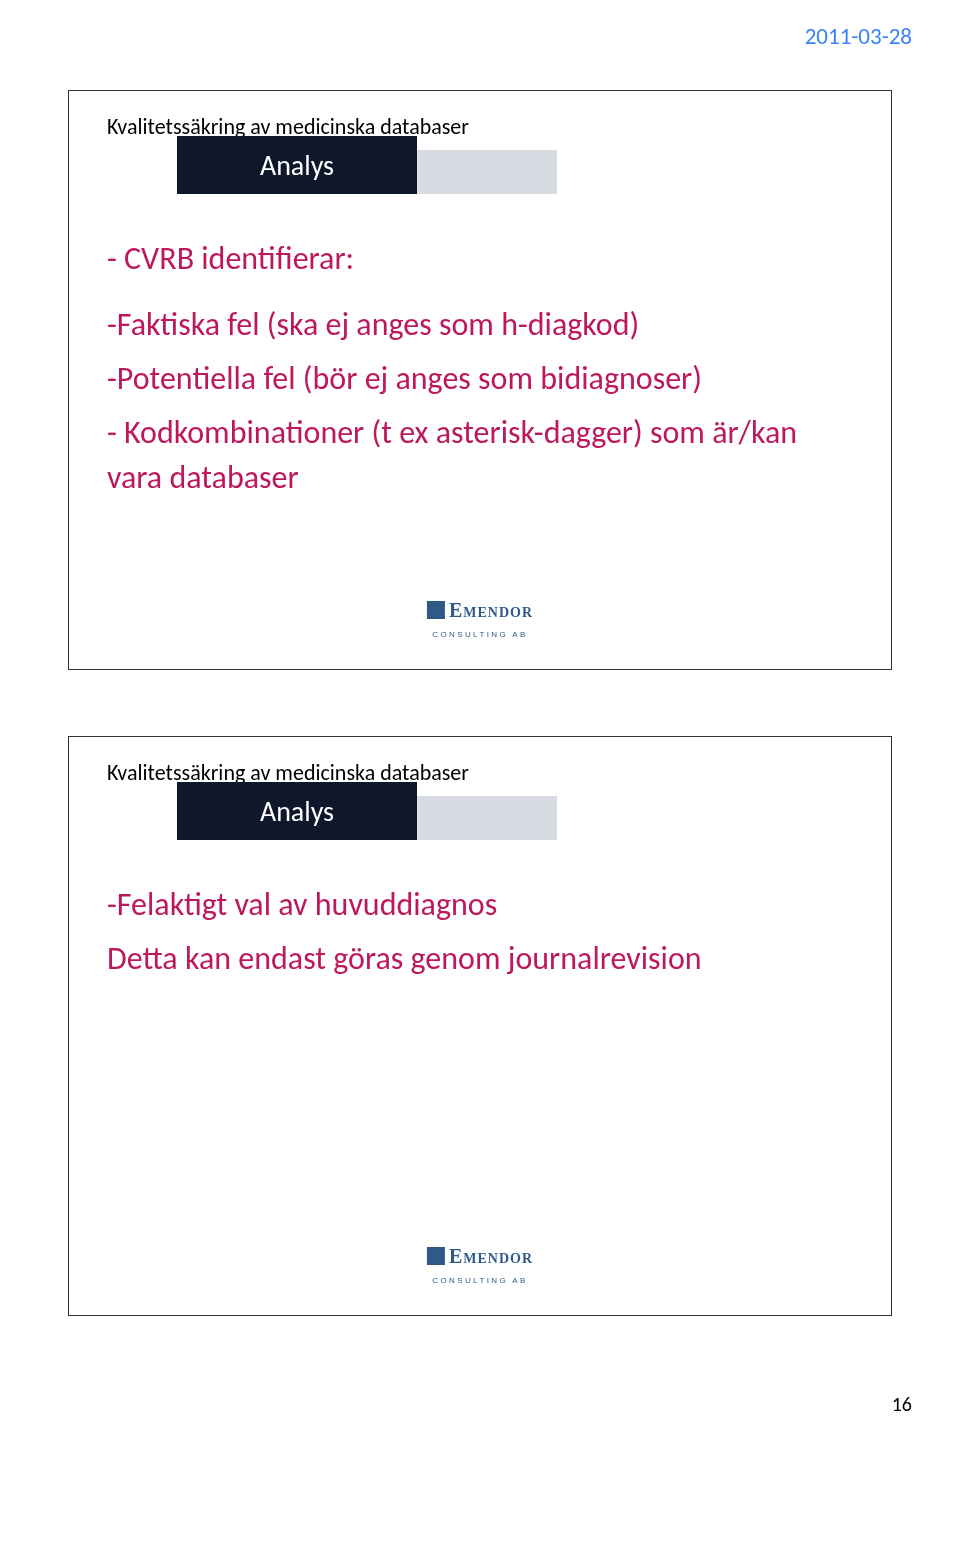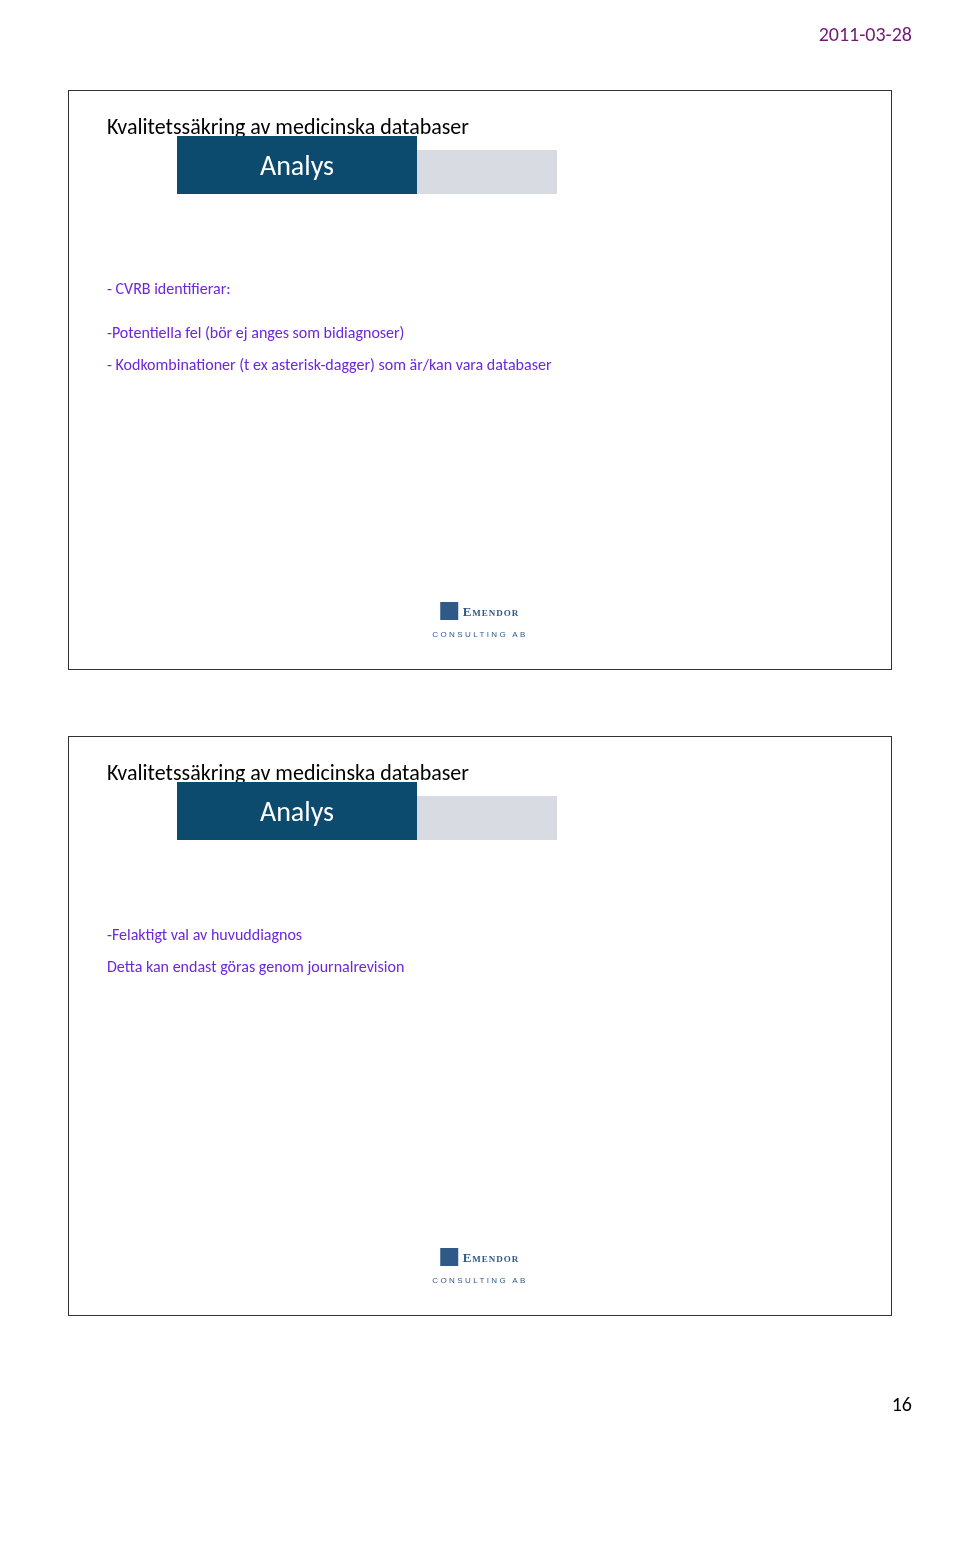--- a/index.html
+++ b/index.html
@@ -12,22 +12,22 @@
   .page {
     width: 960px;
     margin: 0 auto;
     position: relative;
     box-sizing: border-box;
   }
   .date-header {
     position: absolute;
     top: 22px;
     right: 48px;
-    font-size: 20px;
-    color: #701a75;
+    font-size: 23px;
+    color: #3b82f6;
     margin-left: 11px;
   }
   .slides-wrap {
     padding-top: 90px;
     padding-bottom: 50px;
   }
   .slide {
     width: 824px;
     margin: 0 auto 66px auto;
     border: 1px solid #333;
@@ -50,32 +50,32 @@
     background: #d8dbe2;
     height: 44px;
     width: 380px;
   }
   .banner-fg {
     position: absolute;
     top: -14px;
     left: 0;
     width: 240px;
     height: 58px;
-    background: #0c4a6e;
+    background: #0f172a;
     color: #ffffff;
     font-size: 28px;
     display: flex;
     align-items: center;
     justify-content: center;
   }
   .content {
-    margin-top: 84px;
-    font-size: 16px;
+    margin-top: 43px;
+    font-size: 32px;
     line-height: 1.38;
-    color: #6d28d9;
+    color: #be185d;
   }
   .content p {
     margin: 0 0 10px 0;
   }
   .content p.lead {
     margin-bottom: 22px;
   }
   .logo {
     position: absolute;
     bottom: 30px;
@@ -90,21 +90,21 @@
     justify-content: center;
     gap: 4px;
   }
   .logo-square {
     width: 18px;
     height: 18px;
     background: #2f5a87;
   }
   .logo-name {
     font-family: Georgia, 'Times New Roman', serif;
-    font-size: 13px;
+    font-size: 20px;
     font-variant: small-caps;
     letter-spacing: 1px;
     color: #2f5a87;
     font-weight: 600;
   }
   .logo-sub {
     font-family: Liberation Sans, sans-serif;
     font-size: 8px;
     letter-spacing: 2.4px;
     color: #2f5a87;
@@ -128,20 +128,21 @@
   <div class="slides-wrap">
 
     <div class="slide">
       <div class="slide-header">Kvalitetssäkring av medicinska databaser</div>
       <div class="banner-wrap">
         <div class="banner-bg"></div>
         <div class="banner-fg">Analys</div>
       </div>
       <div class="content">
         <p class="lead">- CVRB identifierar:</p>
+        <p>-Faktiska fel (ska ej anges som h-diagkod)</p>
         <p>-Potentiella fel (bör ej anges som bidiagnoser)</p>
         <p>- Kodkombinationer (t ex asterisk-dagger) som är/kan vara databaser</p>
       </div>
       <div class="logo">
         <div class="logo-top">
           <span class="logo-square"></span>
           <span class="logo-name">Emendor</span>
         </div>
         <div class="logo-sub">CONSULTING AB</div>
       </div>

